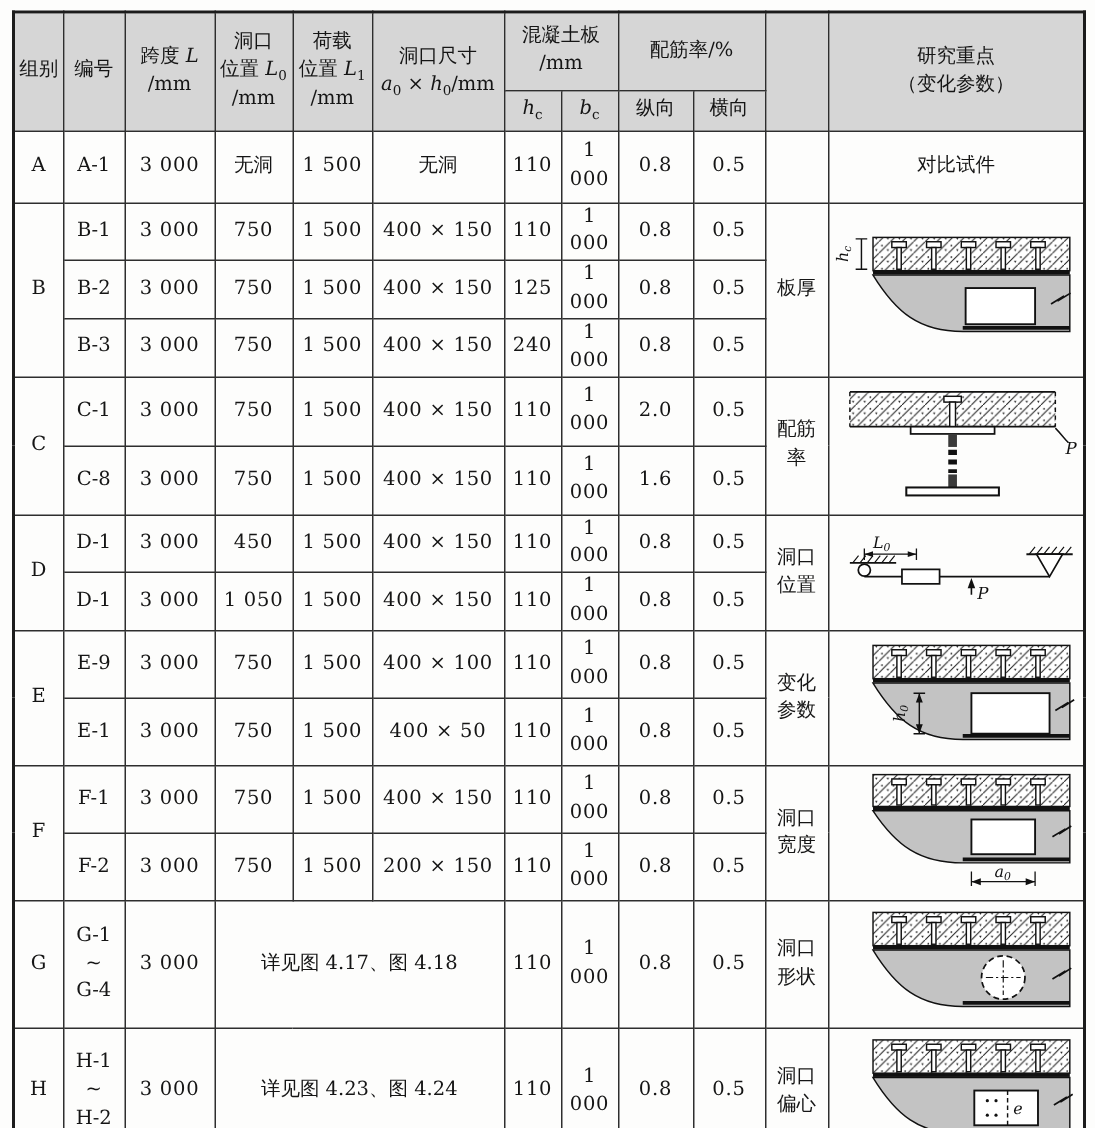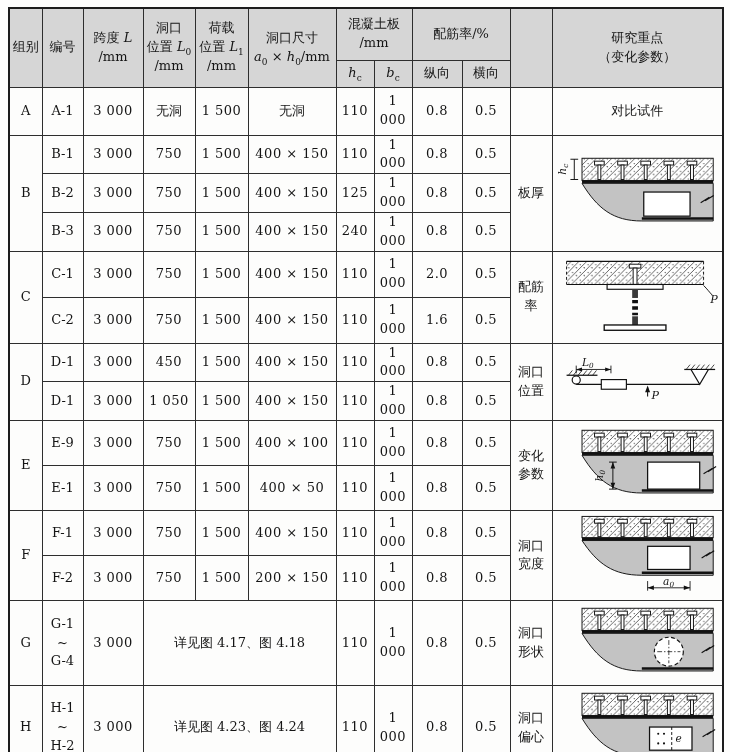--- a/index.html
+++ b/index.html
@@ -178,21 +178,21 @@
           <rect x="80" y="36" width="6" height="9" fill="#3a3a3a"></rect>
           <line x1="83" y1="47" x2="83" y2="63" stroke="#111" stroke-width="6" stroke-dasharray="3.5 3.2"></line>
           <rect x="80" y="64" width="6" height="9" fill="#3a3a3a"></rect>
           <rect x="51" y="73" width="64" height="5.5" fill="#fff" stroke="#111" stroke-width="1.4"></rect>
           <path d="M154 32 C 158 36 160 39 163 42" stroke="#111" fill="none"></path>
           <text x="161" y="50" font-size="11.5" font-style="italic" fill="#111">P</text>
         </svg>
       </td>
     </tr>
     <tr class="r-c">
-      <td>C-2</td>
+      <td>C-8</td>
       <td class="num">3 000</td>
       <td class="num">750</td>
       <td class="num">1 500</td>
       <td class="num">400 × 150</td>
       <td class="num">110</td>
       <td class="num">1 000</td>
       <td class="num">1.6</td>
       <td class="num">0.5</td>
     </tr>
 

